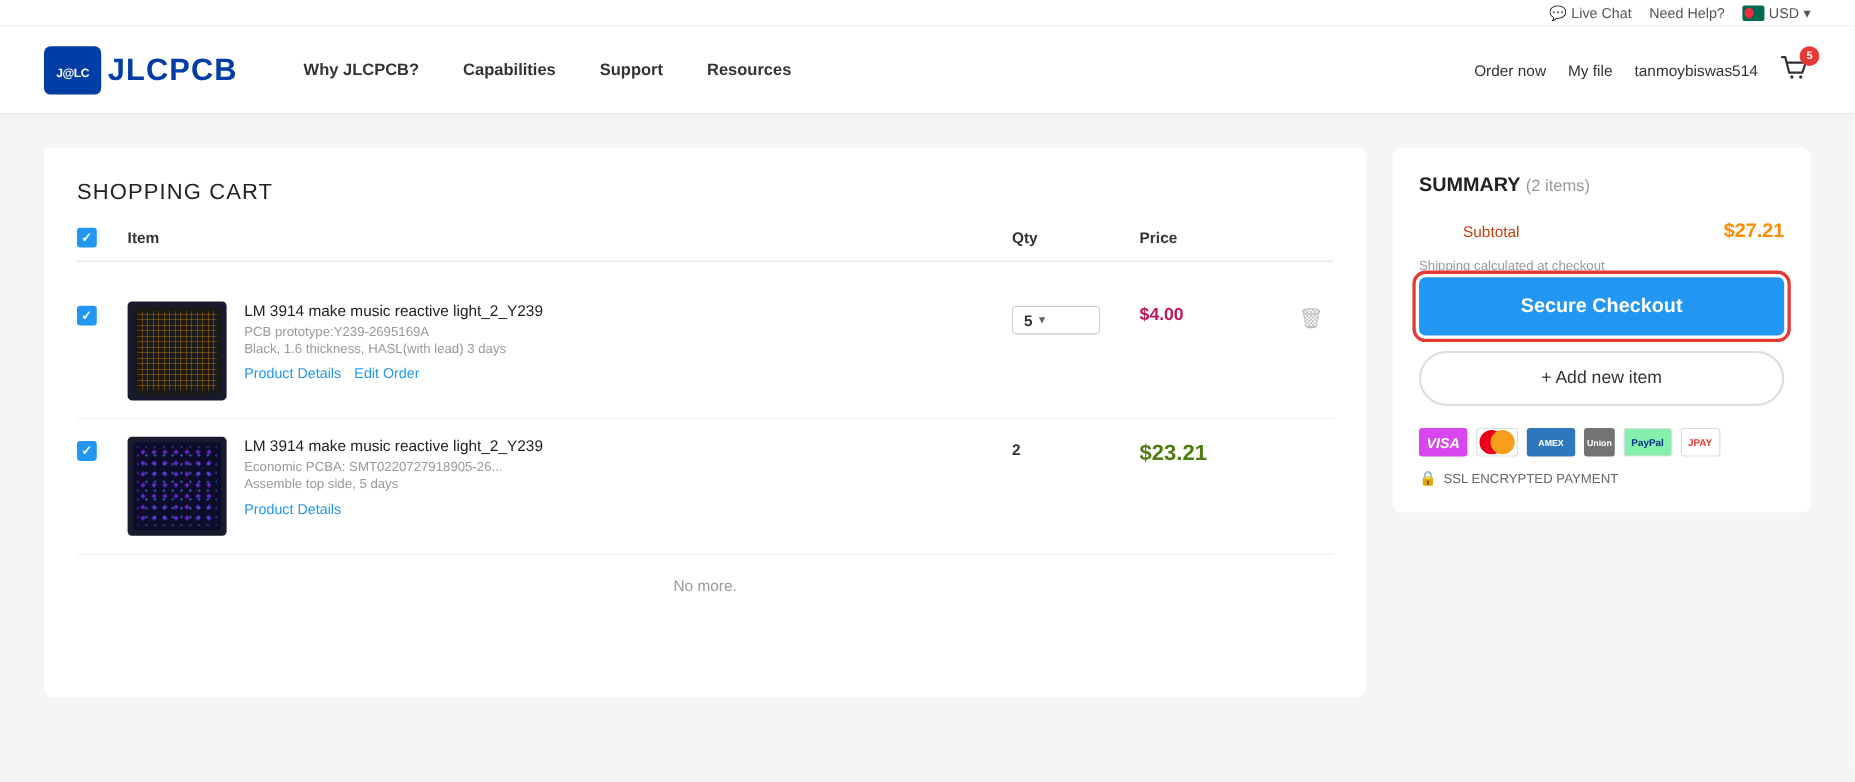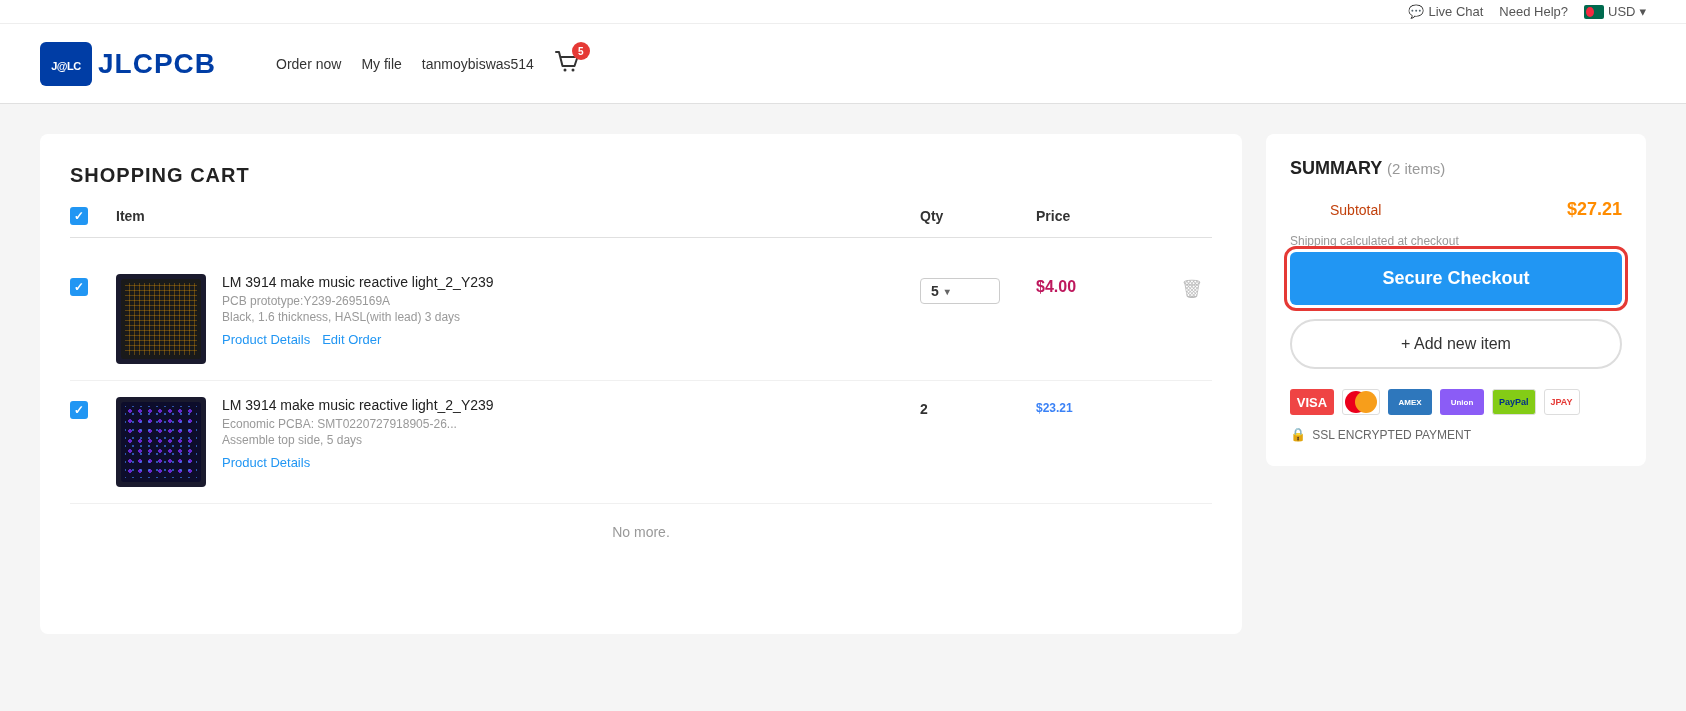--- a/index.html
+++ b/index.html
@@ -109,21 +109,21 @@
     
     .cart-panel {
       background: #fff;
       border-radius: 8px;
       flex: 1;
       padding: 30px 30px 20px;
       min-height: 500px;
     }
     .cart-title {
       font-size: 20px;
-      font-weight: bold;
+      font-weight: normal;
       color: #222;
       margin-bottom: 20px;
       letter-spacing: 1px;
     }
     .cart-header {
       display: flex;
       align-items: center;
       border-bottom: 1px solid #e0e0e0;
       padding-bottom: 12px;
       margin-bottom: 20px;
@@ -327,27 +327,27 @@
     .pay-icon {
       height: 26px;
       border-radius: 3px;
       display: flex;
       align-items: center;
       justify-content: center;
       font-size: 9px;
       font-weight: bold;
       padding: 0 6px;
     }
-    .pay-visa { background: #ef4444; color: #fff; width: 44px; font-size: 13px; }
+    .pay-visa { background: #d946ef; color: #fff; width: 44px; font-size: 13px; font-style: italic; }
     .pay-mc { background: #fff; border: 1px solid #ddd; width: 38px; position: relative; overflow: hidden; }
     .mc-left { width: 22px; height: 22px; background: #EB001B; border-radius: 50%; position: absolute; left: 2px; }
     .mc-right { width: 22px; height: 22px; background: #F79E1B; border-radius: 50%; position: absolute; left: 12px; }
     .pay-amex { background: #2E77BC; color: #fff; width: 44px; font-size: 8px; }
-    .pay-union { background: #8b5cf6; color: #fff; width: 44px; font-size: 8px; }
-    .pay-paypal { background: #84cc16; border: 1px solid #ddd; color: #003087; font-size: 9px; font-weight: bold; padding: 0 6px; }
+    .pay-union { background: #737373; color: #fff; width: 28px; font-size: 8px; }
+    .pay-paypal { background: #86efac; border: 1px solid #ddd; color: #003087; font-size: 9px; font-weight: bold; padding: 0 6px; }
     .pay-jpay { background: #fff; border: 1px solid #ddd; color: #e53935; font-size: 9px; font-weight: bold; padding: 0 6px; }
 
     .ssl-note {
       display: flex;
       align-items: center;
       gap: 6px;
       font-size: 12px;
       color: #666;
     }
     .lock-icon { font-size: 13px; }
@@ -373,20 +373,26 @@
 <div class="header">
   <div class="logo-area">
     <div class="logo-icon">
       <svg width="48" height="40" viewBox="0 0 48 40">
         <rect width="48" height="40" rx="5" fill="#003DA5"></rect>
         <text x="24" y="26" text-anchor="middle" fill="#fff" font-size="11" font-weight="bold" font-family="Arial">J@LC</text>
       </svg>
     </div>
     <span class="logo-text">JLCPCB</span>
   </div>
+  <nav class="nav">
+    <span class="nav-item">Why JLCPCB?</span>
+    <span class="nav-item">Capabilities</span>
+    <span class="nav-item">Support</span>
+    <span class="nav-item">Resources</span>
+  </nav>
   <div class="header-right">
     <span class="header-link">Order now</span>
     <span class="header-link">My file</span>
     <span class="header-link">tanmoybiswas514</span>
     <div class="cart-area">
       <svg class="cart-icon-svg" viewBox="0 0 28 28" fill="none">
         <path d="M2 4h3l3.5 14h12l3-9H7.5" stroke="#333" stroke-width="2" stroke-linecap="round" stroke-linejoin="round"></path>
         <circle cx="11" cy="22" r="1.5" fill="#333"></circle>
         <circle cx="19" cy="22" r="1.5" fill="#333"></circle>
       </svg>
@@ -455,21 +461,21 @@
         <div class="item-name">LM 3914 make music reactive light_2_Y239</div>
         <div class="item-sub">Economic PCBA: SMT0220727918905-26...</div>
         <div class="item-spec">Assemble top side, 5 days</div>
         <div class="item-links">
           <a class="item-link">Product Details</a>
         </div>
       </div>
       <div class="item-qty col-qty">
         <span>2</span>
       </div>
-      <div class="item-price-plain col-price" style="width:120px;padding-top:4px;font-size:12px;font-weight:bold;color:#3b82f6;">$23.21</div>
+      <div class="item-price-plain col-price" style="width:120px;padding-top:4px;font-size:20px;font-weight:bold;color:#4d7c0f;">$23.21</div>
       <div class="item-action col-action"></div>
     </div>
 
     <div class="no-more">No more.</div>
   </div>
 
   <div class="summary-panel">
     <div class="summary-title">
       <span>SUMMARY</span>
       <span class="summary-count">(2 items)</span>

